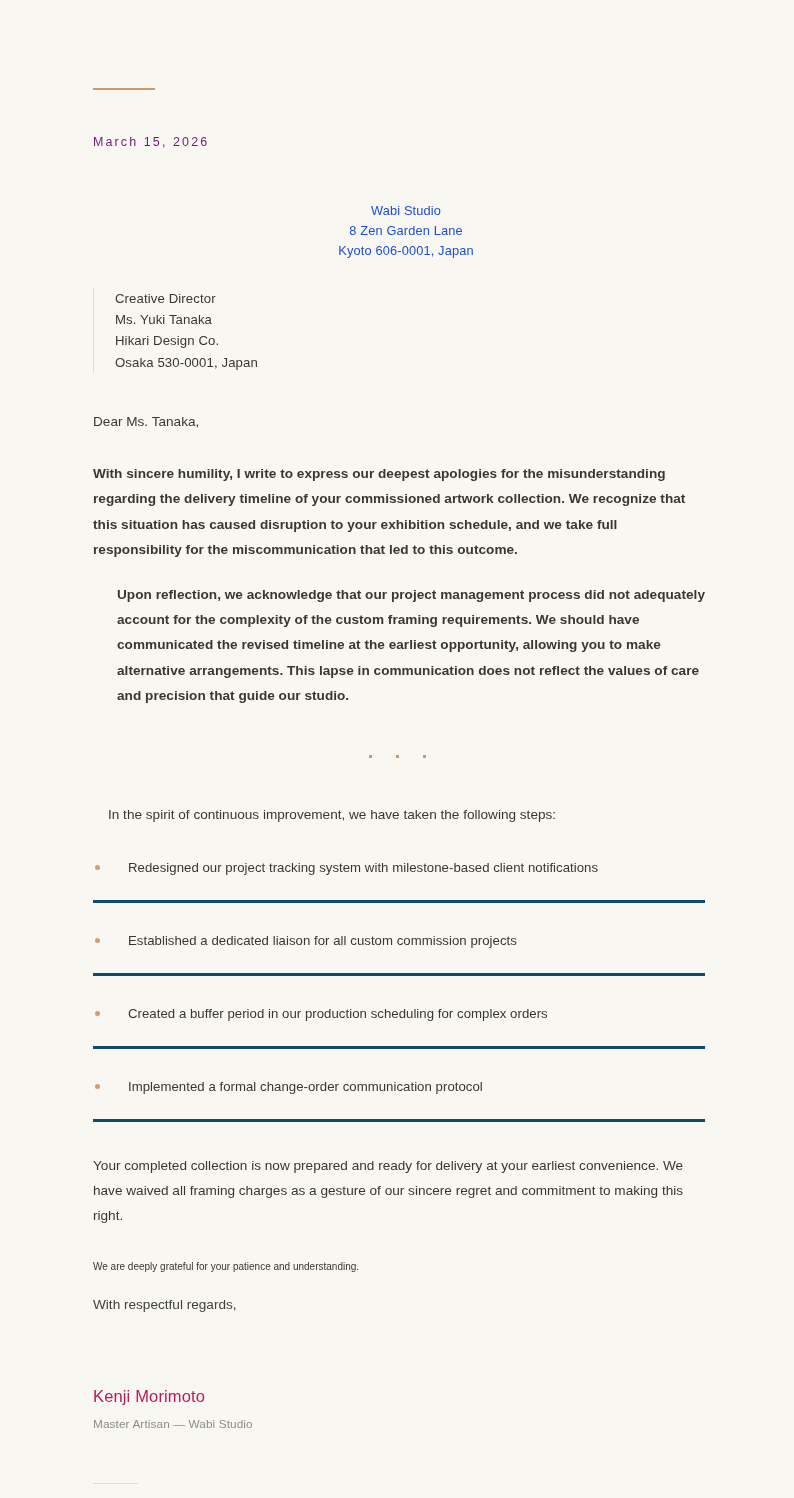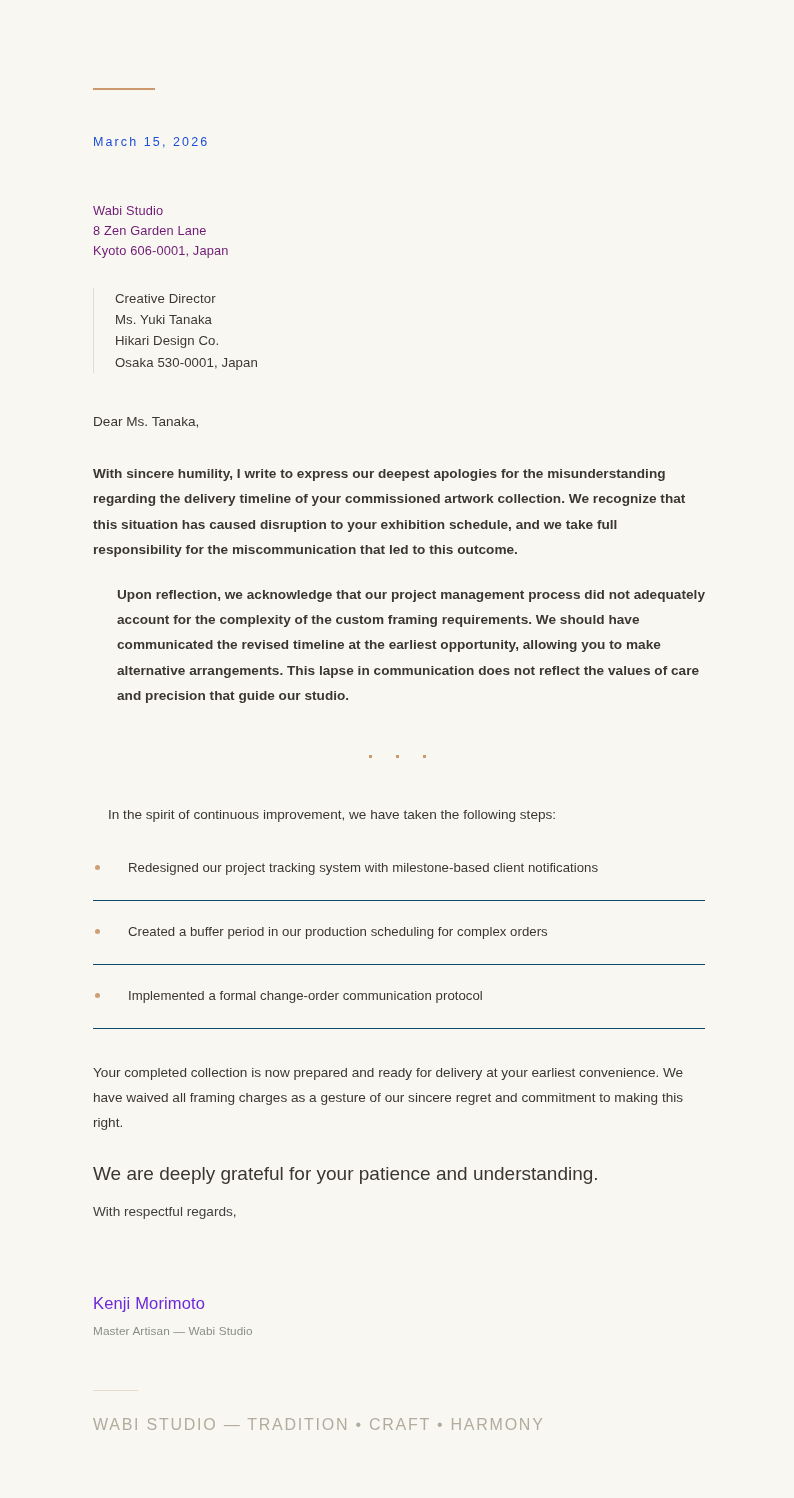--- a/index.html
+++ b/index.html
@@ -28,34 +28,35 @@
     width: 62px;
     height: 2px;
     background: #cc9a6e;
     margin: 0 0 45px 0;
   }
 
   
   .date-line {
     font-size: 12.5px;
     letter-spacing: 2.1px;
-    color: #1d4ed8;
+    color: #701a75;
     margin: 0 0 51px 0;
     line-height: 1.2;
   }
 
   
   .sender-block {
     margin: 0 0 26px 0;
   }
   .sender-line {
     font-size: 12.8px;
-    color: #701a75;
+    color: #1d4ed8;
     line-height: 20.2px;
     letter-spacing: 0.15px;
+    text-align: center;
   }
 
   
   .recipient-block {
     border-left: 1px solid #e3dccf;
     padding: 0 0 0 21px;
     margin: 0 0 38px 0;
   }
   .recipient-line {
     font-size: 13.2px;
@@ -112,23 +113,23 @@
   
   .steps-list {
     list-style: none;
     margin: 0 0 31px 0;
     padding: 0;
     max-width: 612px;
   }
   .step-item {
     display: flex;
     align-items: flex-start;
-    border-bottom: 1px solid #0c4a6e;
+    border-bottom: 3px solid #0c4a6e;
     padding: 0 0 22px 0;
-    margin: 0 0 21px 0;
+    margin: 0 0 28px 0;
   }
   .step-item:last-child {
     margin-bottom: 0;
   }
   .step-bullet {
     width: 5px;
     height: 5px;
     border-radius: 50%;
     background: #ce9f76;
     flex: 0 0 auto;
@@ -144,39 +145,39 @@
 
   
   .closing-para {
     font-size: 13.6px;
     color: #3b3631;
     line-height: 25.2px;
     margin: 0 0 20px 0;
     max-width: 612px;
   }
   .gratitude-line {
-    font-size: 19px;
+    font-size: 10px;
     color: #3b3631;
     line-height: 22px;
     margin: 27px 0 0 0;
   }
   .signoff-line {
     font-size: 13.6px;
     color: #404040;
     line-height: 22px;
     margin: 16px 0 0 0;
   }
 
   
   .signature-block {
     margin: 69px 0 0 0;
   }
   .signature-name {
     font-size: 16.5px;
-    color: #6d28d9;
+    color: #be185d;
     line-height: 22px;
     letter-spacing: 0.15px;
     margin: 0 0 9px 0;
   }
   .signature-role {
     font-size: 11.8px;
     color: #8a8e88;
     line-height: 16px;
     letter-spacing: 0.1px;
   }
@@ -233,20 +234,24 @@
 
   <div class="list-lead">In the spirit of continuous improvement, we have taken the following steps:</div>
 
   <ul class="steps-list">
     <li class="step-item">
       <span class="step-bullet"></span>
       <span class="step-text">Redesigned our project tracking system with milestone-based client notifications</span>
     </li>
     <li class="step-item">
       <span class="step-bullet"></span>
+      <span class="step-text">Established a dedicated liaison for all custom commission projects</span>
+    </li>
+    <li class="step-item">
+      <span class="step-bullet"></span>
       <span class="step-text">Created a buffer period in our production scheduling for complex orders</span>
     </li>
     <li class="step-item">
       <span class="step-bullet"></span>
       <span class="step-text">Implemented a formal change-order communication protocol</span>
     </li>
   </ul>
 
   <p class="closing-para">Your completed collection is now prepared and ready for delivery at your earliest convenience. We have waived all framing charges as a gesture of our sincere regret and commitment to making this right.</p>
 

